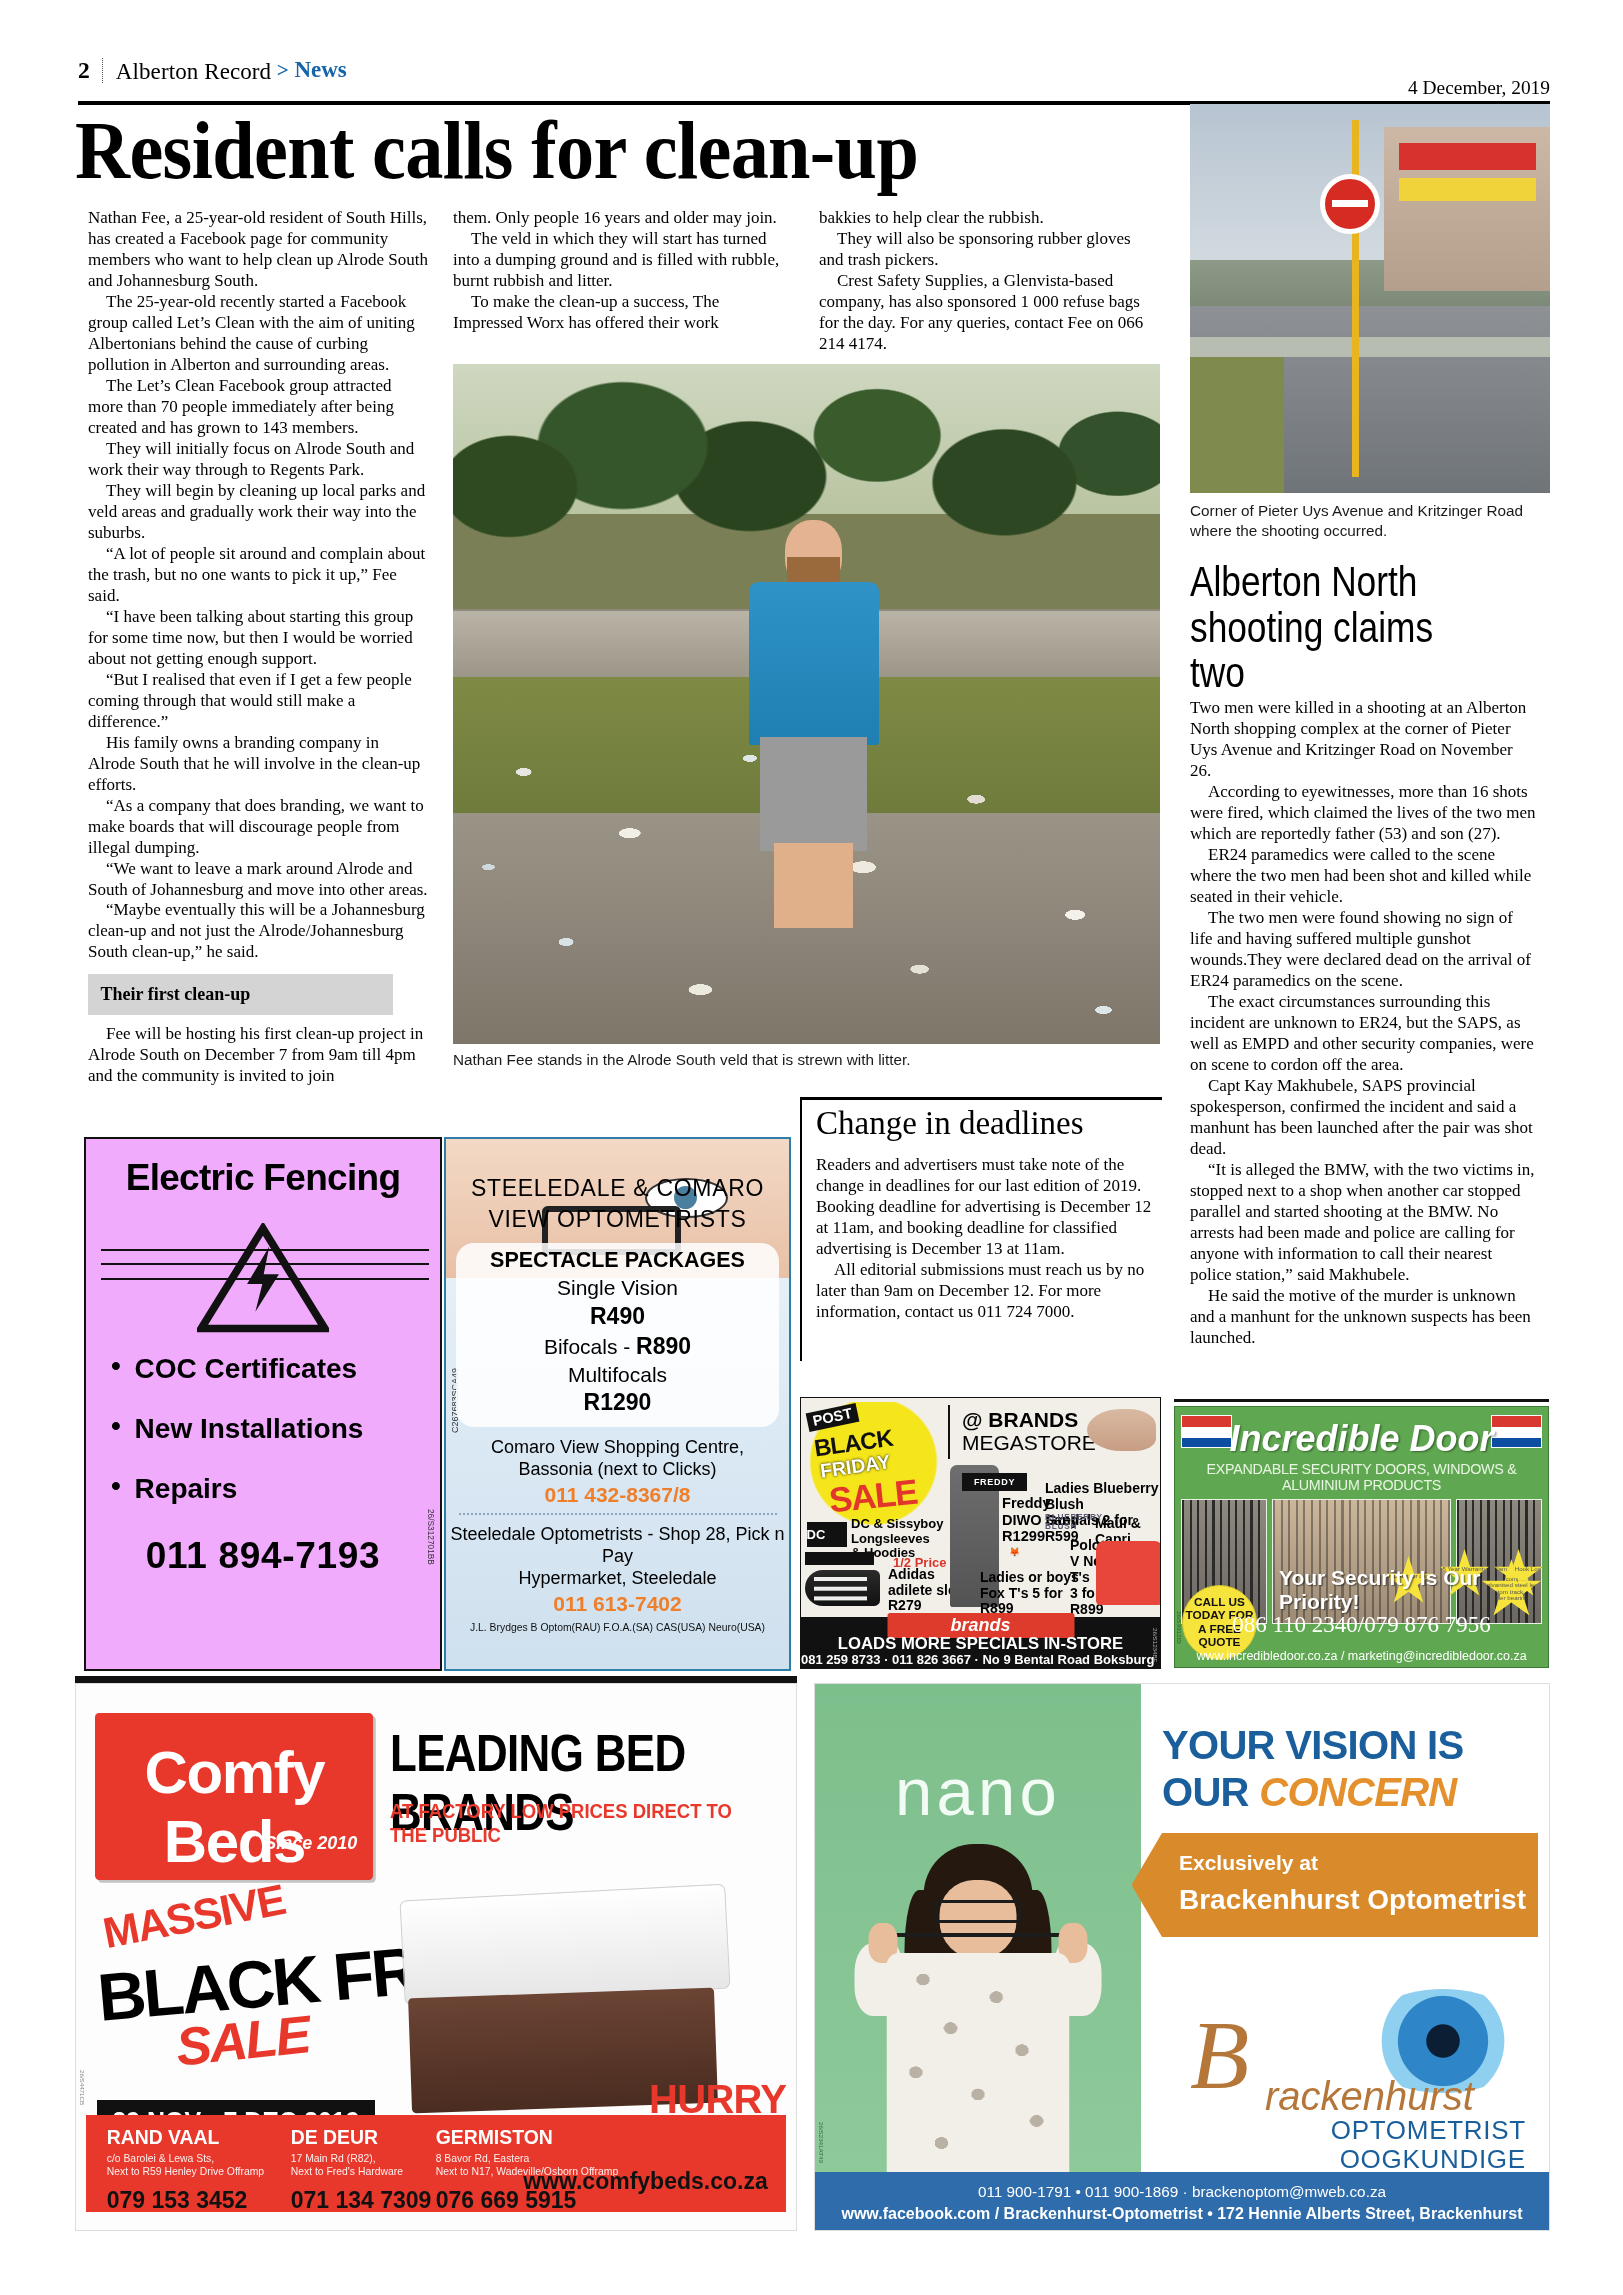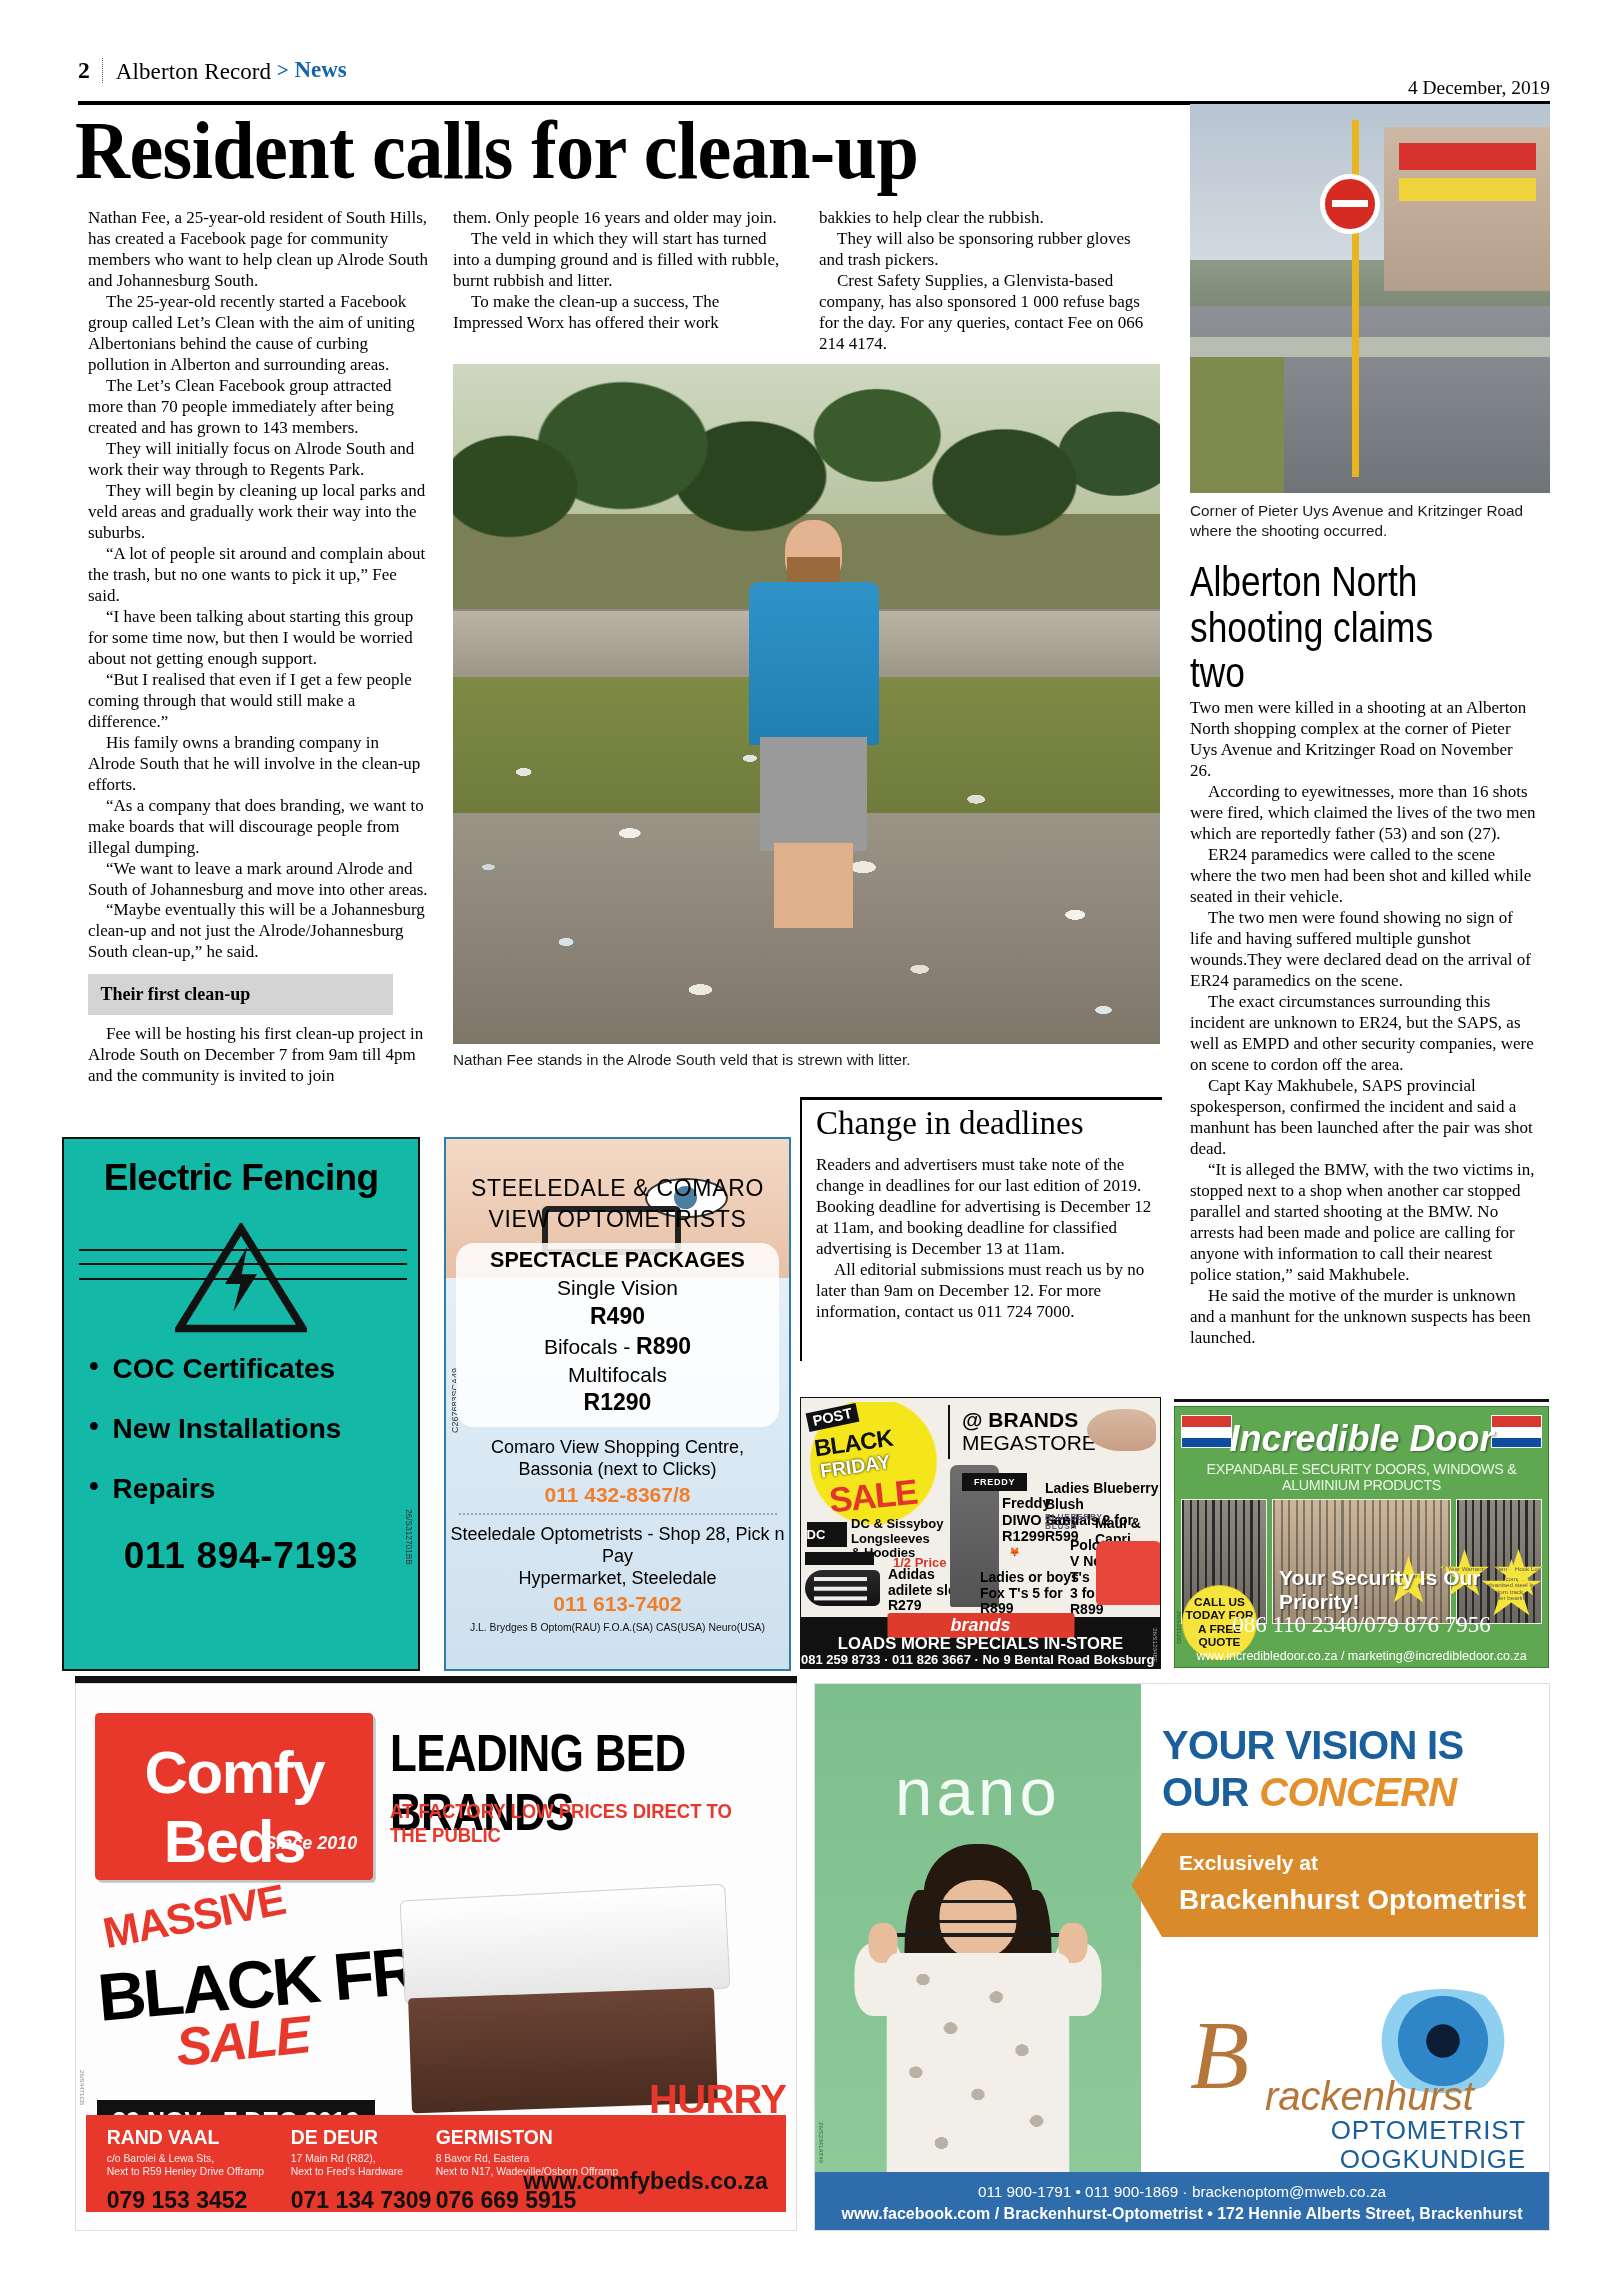--- a/index.html
+++ b/index.html
@@ -153,22 +153,22 @@
     border-left:2.8px solid #000; padding-left:14px; }
   .deadbox .db-rule-top { position:absolute; left:0; top:0; width:100%; height:2.8px; background:#000;}
   .deadbox h2 { font-size:33px; font-weight:400; font-family:"Liberation Serif",serif;
     margin-top:8.3px; margin-bottom:12.5px; }
   .deadbox .db-body { font-size:17px; line-height:1.235; }
   .deadbox .db-body p { text-indent:18px; }
   .deadbox .db-body p.noindent { text-indent:0; }
 
   
   .ad-fence {
-    position:absolute; left:62px; top:1137px; width:358px; height:534px;
-    background:#14b8a6; border:2.1px solid #111;
+    position:absolute; left:84px; top:1137px; width:358px; height:534px;
+    background:#f0abfc; border:2.1px solid #111;
     font-family:"Liberation Sans", sans-serif;
   }
   .af-title { text-align:center; font-size:37px; font-weight:700; margin-top:18px; letter-spacing:-0.7px; }
   .af-graphic { position:relative; height:125px; margin-top:9.7px; }
   .af-lines { position:absolute; left:15.3px; top:40px; width:328px; height:43px; }
   .af-lines div { height:2.1px; background:#111; margin-bottom:12.5px; }
   .af-tri { position:absolute; left:50%; top:14px; transform:translateX(-50%); }
   .af-list { margin-top:21px; padding-left:25px; font-size:28px; font-weight:700; line-height:1.0; }
   .af-list li { list-style:none; position:relative; margin-bottom:32px; padding-left:23.6px; }
   .af-list li::before { content:"\2022"; position:absolute; left:0; top:-2.8px; font-size:28px; }

